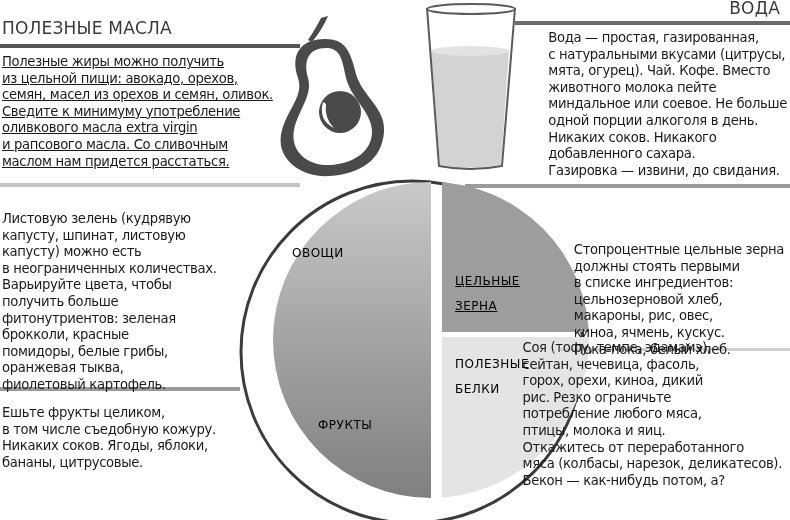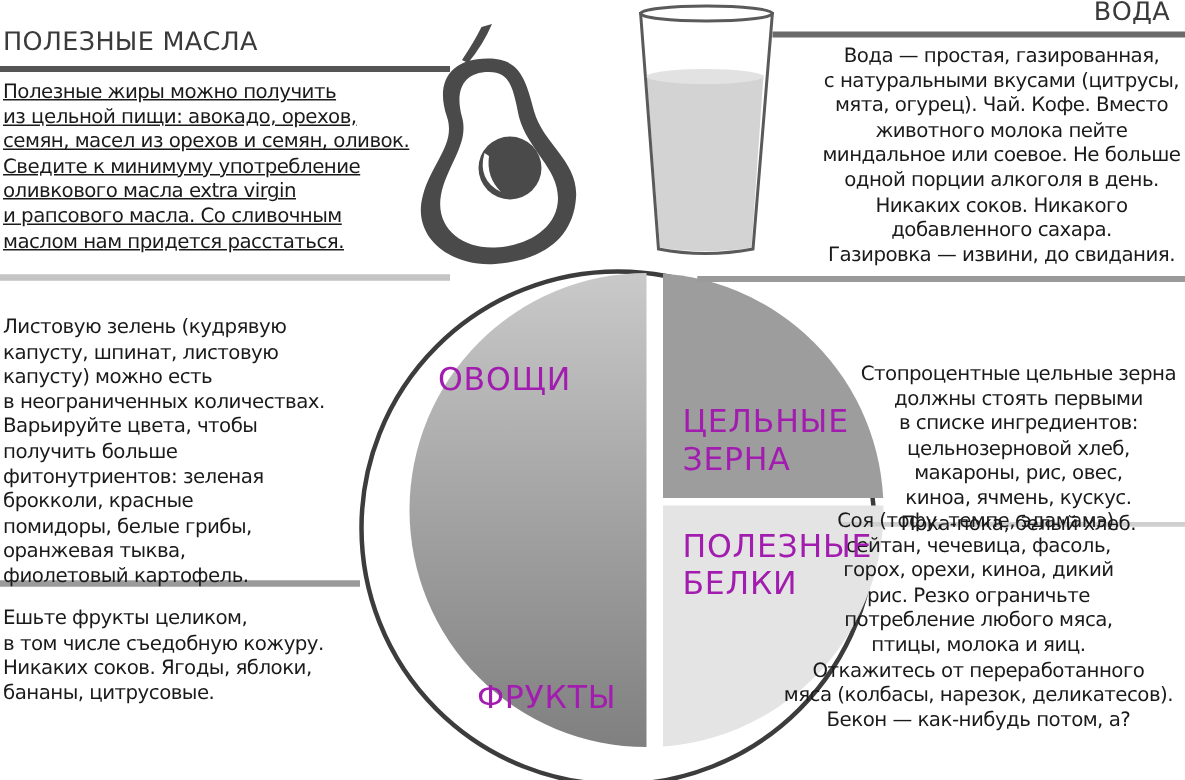--- a/index.html
+++ b/index.html
@@ -1,22 +1,22 @@
 <!DOCTYPE html>
 <html><head>
 <meta charset="utf-8">
 <style>
   html, body { margin:0; padding:0; background:#ffffff; }
   body { width:790px; height:520px; position:relative; overflow:hidden;
          font-family:"DejaVu Sans", sans-serif; color:#1a1a1a; }
   .abs { position:absolute; }
   .txt { font-size:13.2px; line-height:16.6px; letter-spacing:-0.35px; white-space:pre; }
-  .right { text-align:center; }
+  .right { text-align:left; }
   .heading { font-size:17px; letter-spacing:0.2px; color:#3a3a3a; font-weight:normal; }
-  .label { font-size:21px; letter-spacing:0.5px; color:#a21caf; line-height:25px; white-space:pre; }
+  .label { font-size:12px; letter-spacing:0.5px; color:#000000; line-height:25px; white-space:pre; }
   svg { position:absolute; left:0; top:0; }
 </style>
 </head>
 <body>
 
 <svg width="790" height="520" viewBox="0 0 790 520">
   <defs>
     <linearGradient id="vegGrad" x1="0" y1="0" x2="0" y2="1">
       <stop offset="0" stop-color="#cbcbcb"></stop>
       <stop offset="0.45" stop-color="#a6a6a6"></stop>
@@ -120,17 +120,17 @@
 сейтан, чечевица, фасоль,
 горох, орехи, киноа, дикий
 рис. Резко ограничьте
 потребление любого мяса,
 птицы, молока и яиц.
 Откажитесь от переработанного
 мяса (колбасы, нарезок, деликатесов).
 Бекон — как-нибудь потом, а?</div>
 
 <div class="abs label" style="left:292px; top:241px;">ОВОЩИ</div>
-<div class="abs label" style="left:318px; top:413px;margin-top:40px;">ФРУКТЫ</div>
-<div class="abs label" style="left:455px; top:269px;">ЦЕЛЬНЫЕ
+<div class="abs label" style="left:318px; top:413px;">ФРУКТЫ</div>
+<div class="abs label" style="left:455px; top:269px;text-decoration:underline;">ЦЕЛЬНЫЕ
 ЗЕРНА</div>
 <div class="abs label" style="left:455px; top:352px;">ПОЛЕЗНЫЕ
 БЕЛКИ</div>
 
 </body></html>

